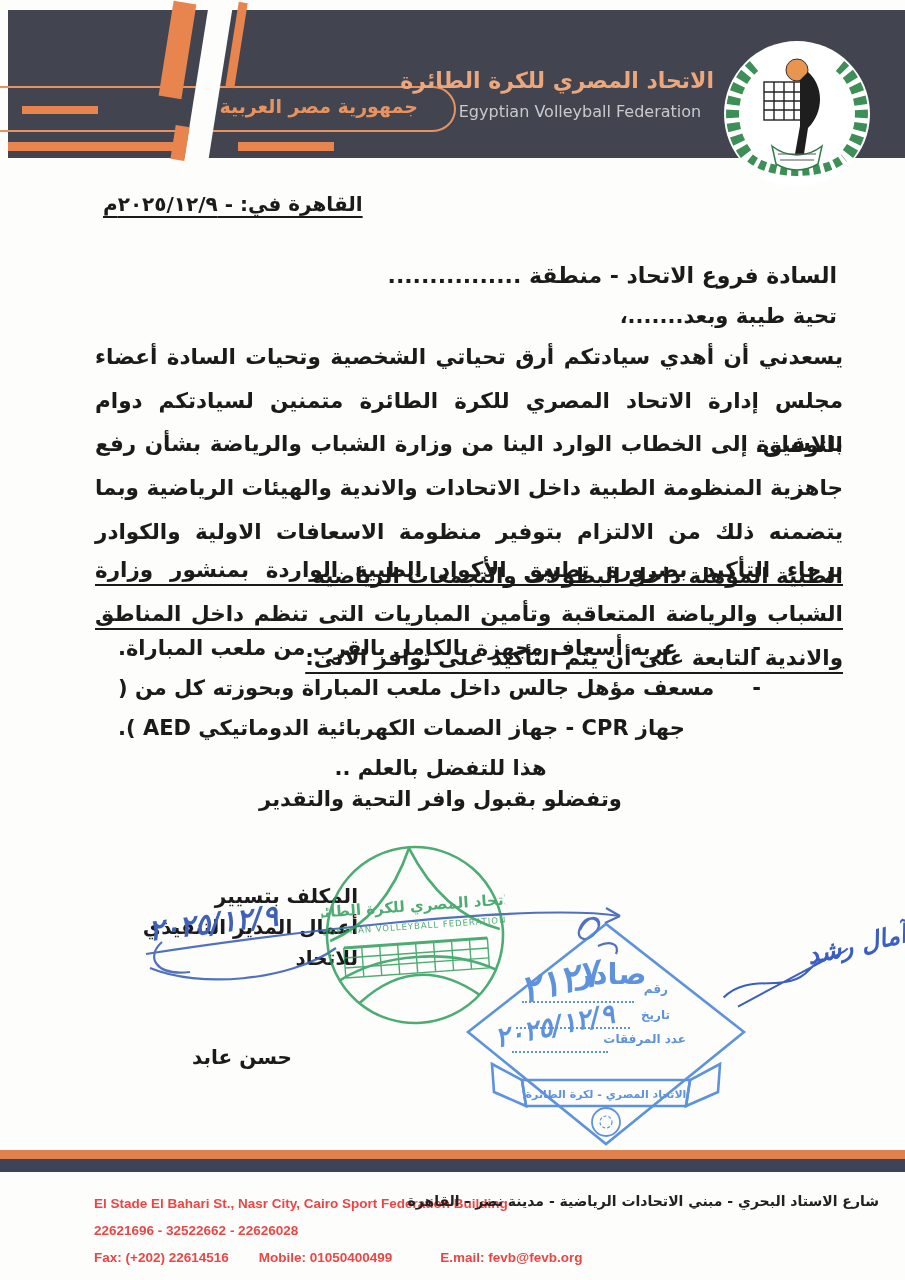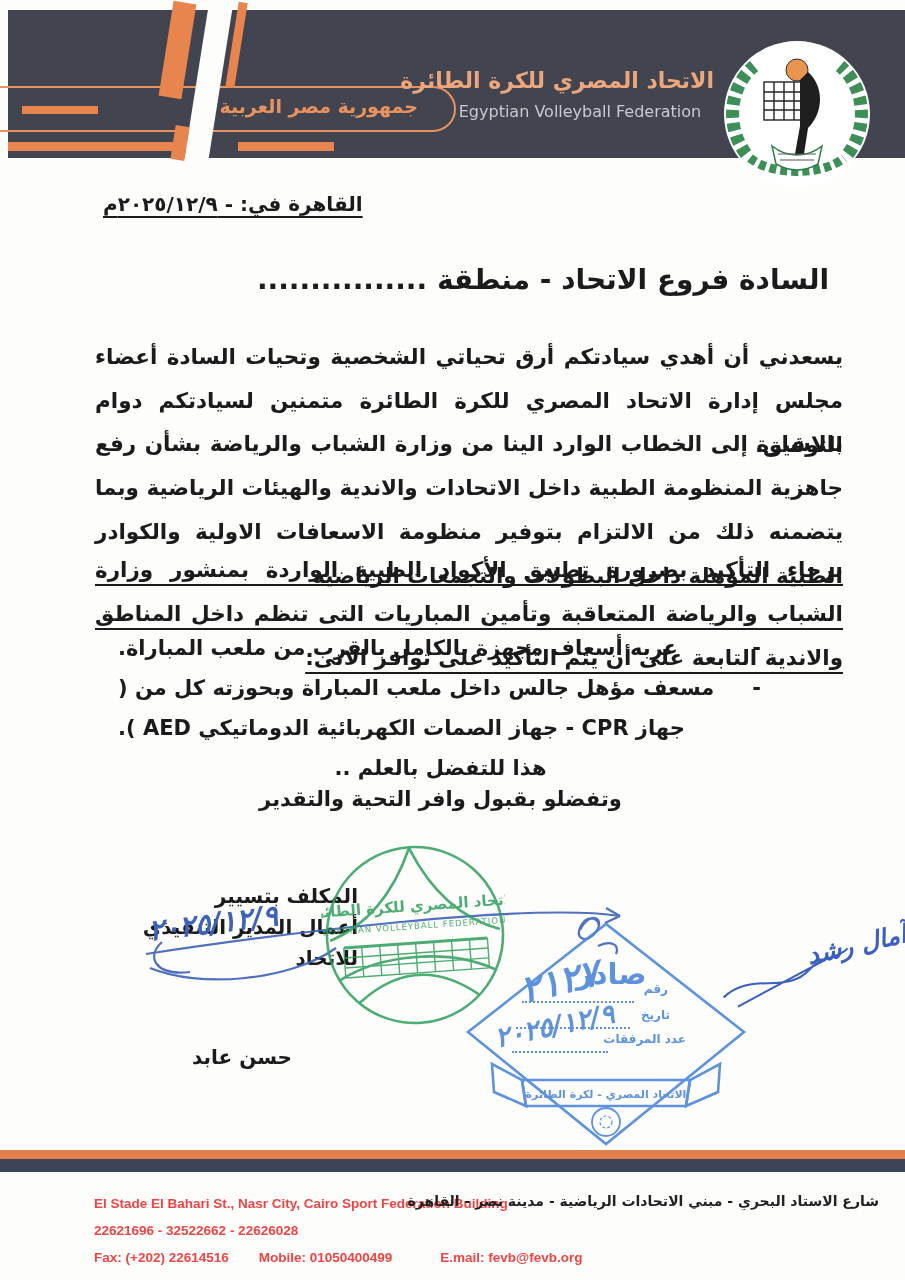--- a/index.html
+++ b/index.html
@@ -19,21 +19,21 @@
   .obar.h2{left:0;top:132px;width:184px;height:9px;}
   .obar.h3{left:230px;top:132px;width:96px;height:9px;}
   .capsule{position:absolute;left:-30px;top:76px;width:474px;height:42px;border:2px solid #e8935f;border-radius:24px;}
   .capsule-label{position:absolute;right:36px;top:7px;color:#e8935f;font-size:19px;font-weight:bold;direction:rtl;white-space:nowrap;}
   .org-ar{position:absolute;left:438px;top:58px;width:268px;text-align:center;color:#eda77d;font-size:22px;font-weight:bold;direction:rtl;white-space:nowrap;}
   .org-en{position:absolute;left:438px;top:92px;width:268px;text-align:center;color:#c9c9ce;font-size:16px;white-space:nowrap;}
   .logo{position:absolute;left:712px;top:36px;width:170px;height:160px;}
   
   .date-line{position:absolute;left:103px;top:192px;font-size:20px;font-weight:bold;direction:rtl;
              text-decoration:underline;text-underline-offset:5px;white-space:nowrap;}
-  .recipient{position:absolute;right:76px;top:263px;font-size:28px;font-weight:bold;direction:rtl;white-space:nowrap;}
+  .recipient{position:absolute;right:68px;top:263px;font-size:22px;font-weight:bold;direction:rtl;white-space:nowrap;}
   .salutation{position:absolute;right:68px;top:304px;font-size:21px;font-weight:bold;direction:rtl;white-space:nowrap;}
   .para{position:absolute;right:62px;left:95px;direction:rtl;text-align:justify;
         font-size:21.5px;font-weight:bold;line-height:44px;}
   .p1{top:335px;}
   .p2{top:422px;}
   .p3{top:548px;text-decoration:underline;text-underline-offset:7px;text-decoration-thickness:2px;}
   .bullets{position:absolute;right:142px;left:118px;top:628px;direction:rtl;}
   .bullet{position:relative;padding-right:42px;font-size:21px;font-weight:bold;line-height:40px;text-align:left;}
   .bullet::before{content:"-";position:absolute;right:2px;top:0;}
   .closing{position:absolute;left:-12px;width:905px;text-align:center;font-size:21px;font-weight:bold;direction:rtl;}
@@ -106,20 +106,21 @@
         <path d="M52 56 h40 M52 65 h40 M52 74 h40 M62 46 v38 M72 46 v38 M82 46 v38"></path>
       </g>
       <path d="M96 36 C112 50 112 76 96 92 L92 118 C90 124 84 124 83 118 L88 90 L88 44 Z" fill="#1e1e1e"></path>
       <path d="M60 110 C75 122 95 122 110 110 L106 128 C92 136 78 136 64 128 Z" fill="#ffffff" stroke="#2e7d47" stroke-width="1.5"></path>
       <path d="M66 118 h38 M68 124 h34" stroke="#555" stroke-width="1"></path>
     </svg>
   </div>
 
   <div class="date-line">القاهرة في: - ٢٠٢٥/١٢/٩م</div>
   <div class="recipient">السادة فروع الاتحاد - منطقة ................</div>
+  <div class="salutation">تحية طيبة وبعد.......،</div>
 
   <div class="para p1">يسعدني أن أهدي سيادتكم أرق تحياتي الشخصية وتحيات السادة أعضاء مجلس إدارة الاتحاد المصري للكرة الطائرة متمنين لسيادتكم دوام التوفيق.</div>
   <div class="para p2">بالاشارة إلى الخطاب الوارد الينا من وزارة الشباب والرياضة بشأن رفع جاهزية المنظومة الطبية داخل الاتحادات والاندية والهيئات الرياضية وبما يتضمنه ذلك من الالتزام بتوفير منظومة الاسعافات الاولية والكوادر الطبية المؤهلة داخل البطولات والتجمعات الرياضية</div>
   <div class="para p3">برجاء التأكيد بضرورة تطبيق الأكواد الطبية الواردة بمنشور وزارة الشباب والرياضة المتعاقبة وتأمين المباريات التى تنظم داخل المناطق والاندية التابعة على أن يتم التأكيد على توافر الاتى:</div>
 
   <div class="bullets">
     <div class="bullet">عربه أسعاف مجهزة بالكامل بالقرب من ملعب المباراة.</div>
     <div class="bullet">مسعف مؤهل جالس داخل ملعب المباراة وبحوزته كل من ( جهاز CPR - جهاز الصمات الكهربائية الدوماتيكي AED ).</div>
   </div>
 

